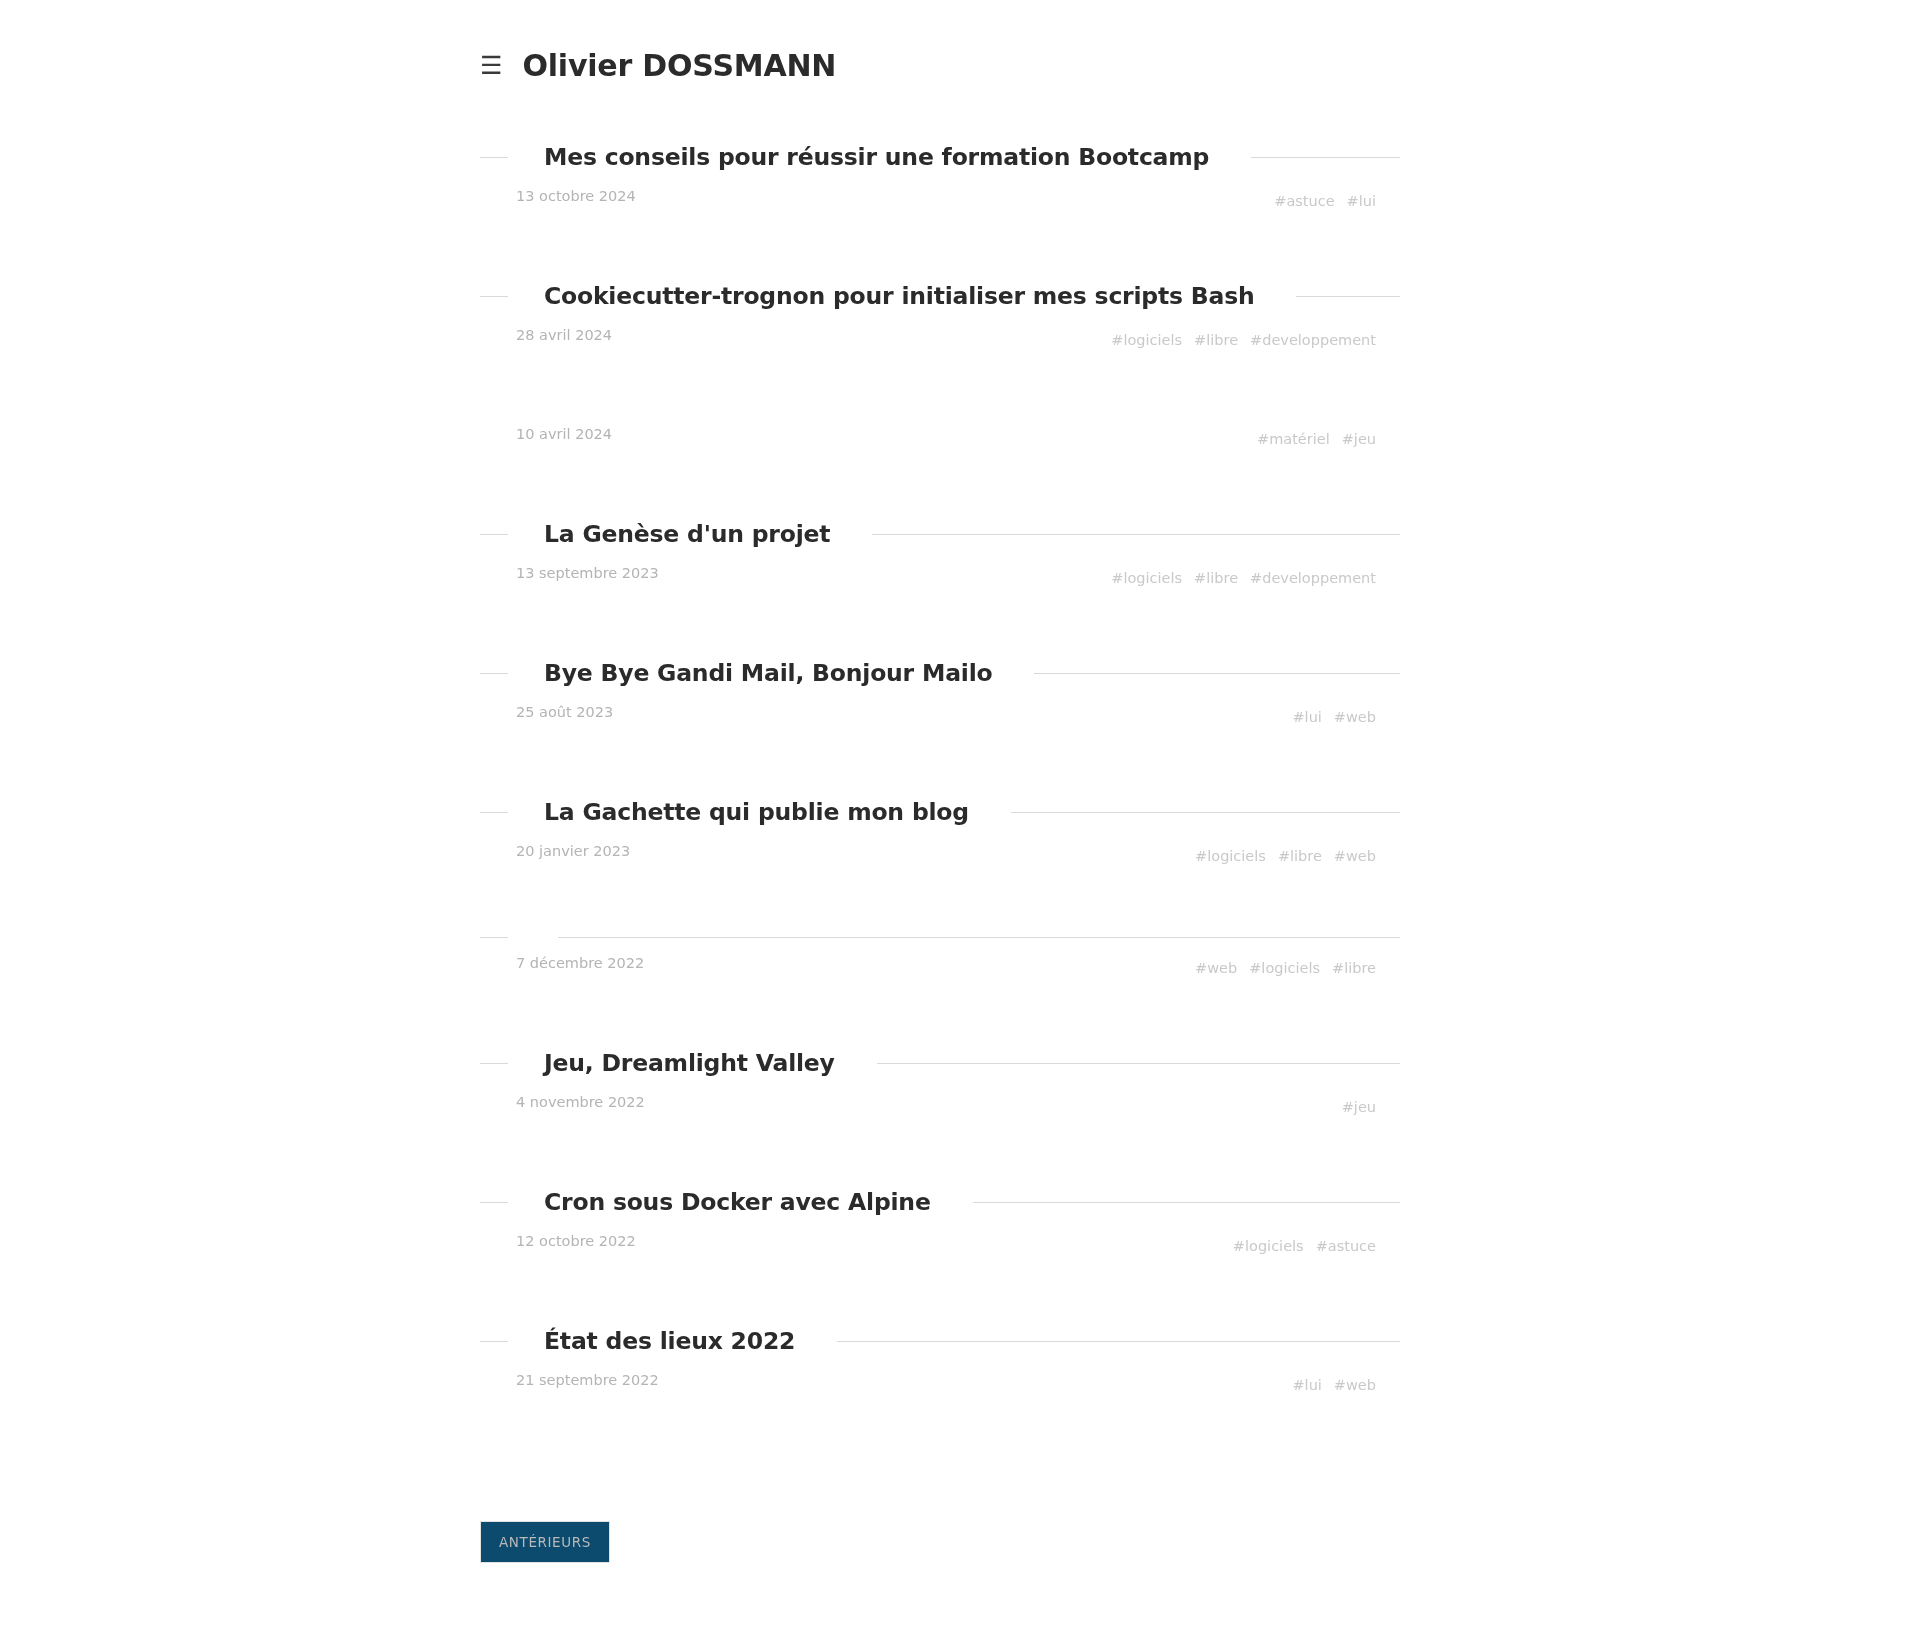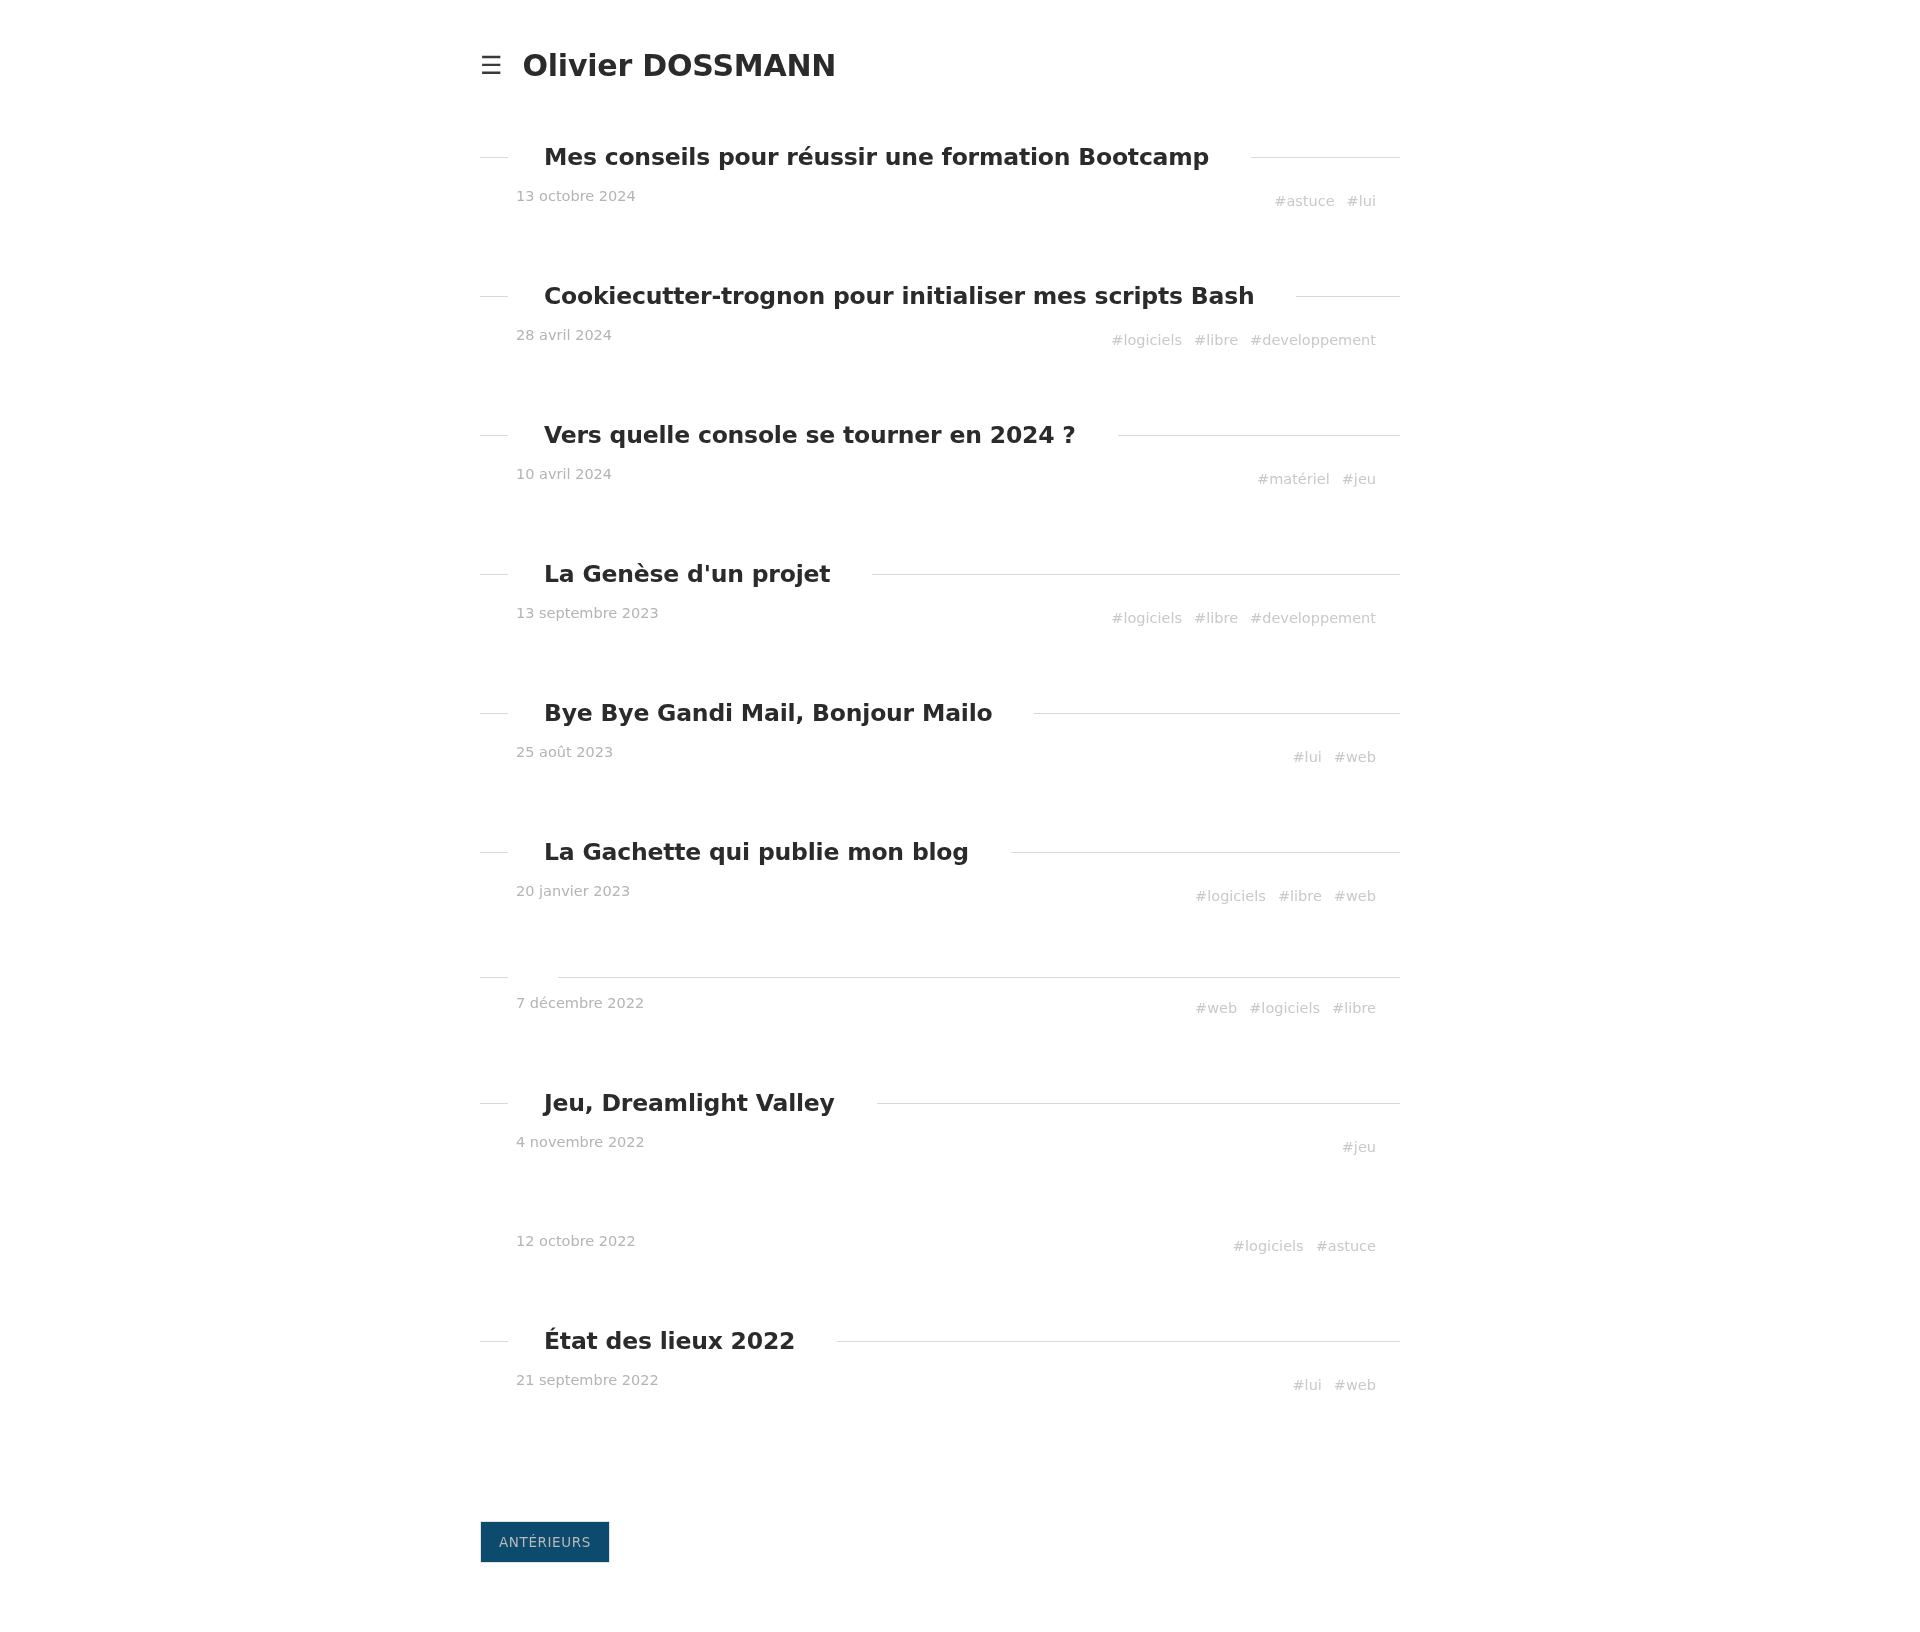--- a/index.html
+++ b/index.html
@@ -165,25 +165,20 @@
         <div class="post-meta">
           <span class="post-date">28 avril 2024</span>
           <span class="post-tags">
             <a class="tag" href="#">#logiciels</a>
             <a class="tag" href="#">#libre</a>
             <a class="tag" href="#">#developpement</a>
           </span>
         </div>
       </li>
       <li class="post-item">
-        <div class="post-head">
-          <span class="rule-left"></span>
-          <a class="post-title" href="#">Vers quelle console se tourner en 2024 ?</a>
-          <span class="rule-right"></span>
-        </div>
         <div class="post-meta">
           <span class="post-date">10 avril 2024</span>
           <span class="post-tags">
             <a class="tag" href="#">#matériel</a>
             <a class="tag" href="#">#jeu</a>
           </span>
         </div>
       </li>
       <li class="post-item">
         <div class="post-head">
@@ -250,20 +245,25 @@
           <span class="rule-right"></span>
         </div>
         <div class="post-meta">
           <span class="post-date">4 novembre 2022</span>
           <span class="post-tags">
             <a class="tag" href="#">#jeu</a>
           </span>
         </div>
       </li>
       <li class="post-item">
+        <div class="post-head">
+          <span class="rule-left"></span>
+          <a class="post-title" href="#">Cron sous Docker avec Alpine</a>
+          <span class="rule-right"></span>
+        </div>
         <div class="post-meta">
           <span class="post-date">12 octobre 2022</span>
           <span class="post-tags">
             <a class="tag" href="#">#logiciels</a>
             <a class="tag" href="#">#astuce</a>
           </span>
         </div>
       </li>
       <li class="post-item">
         <div class="post-head">

